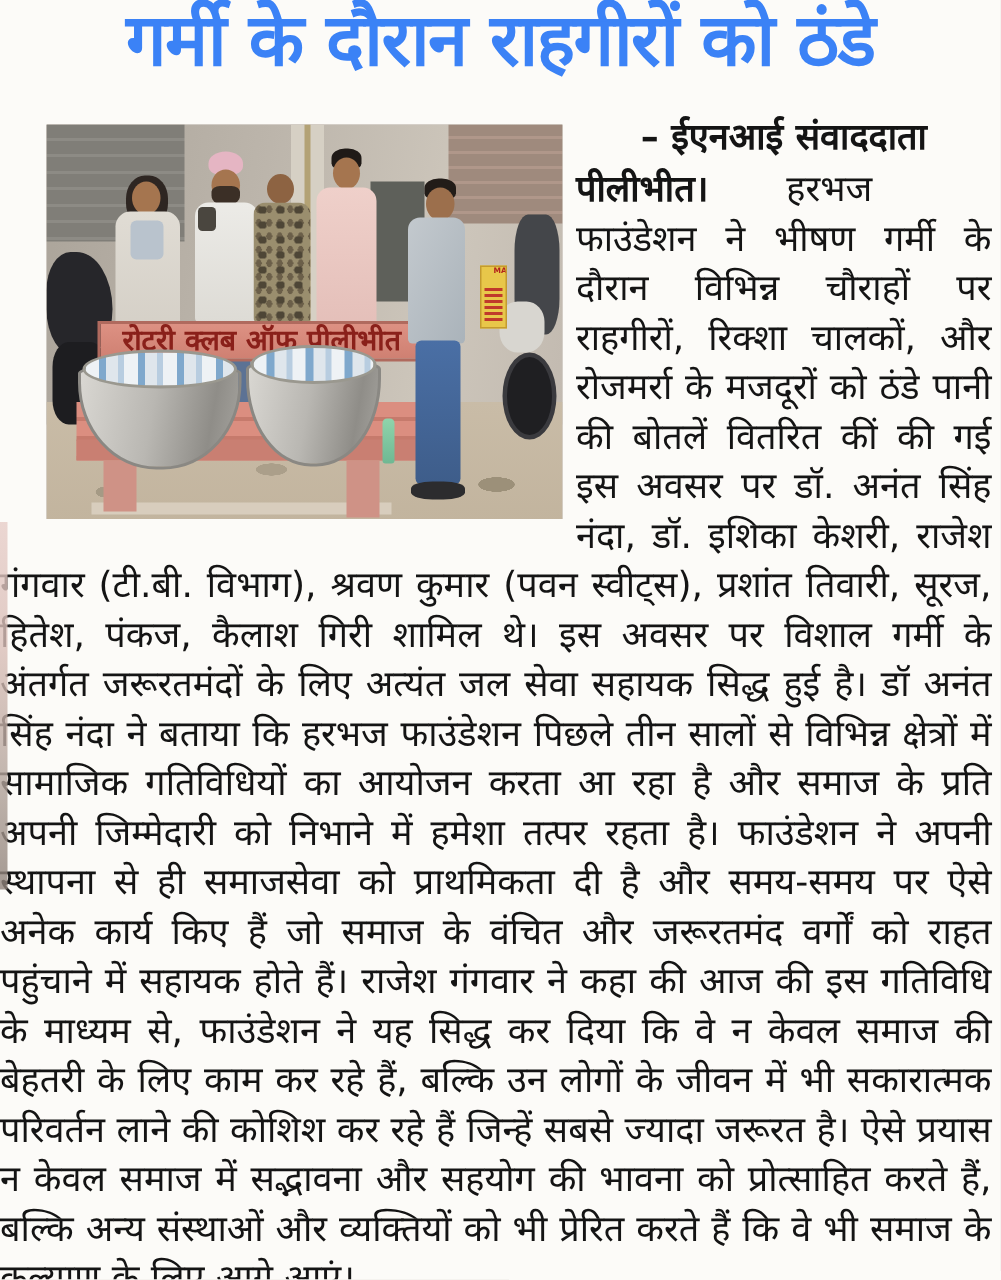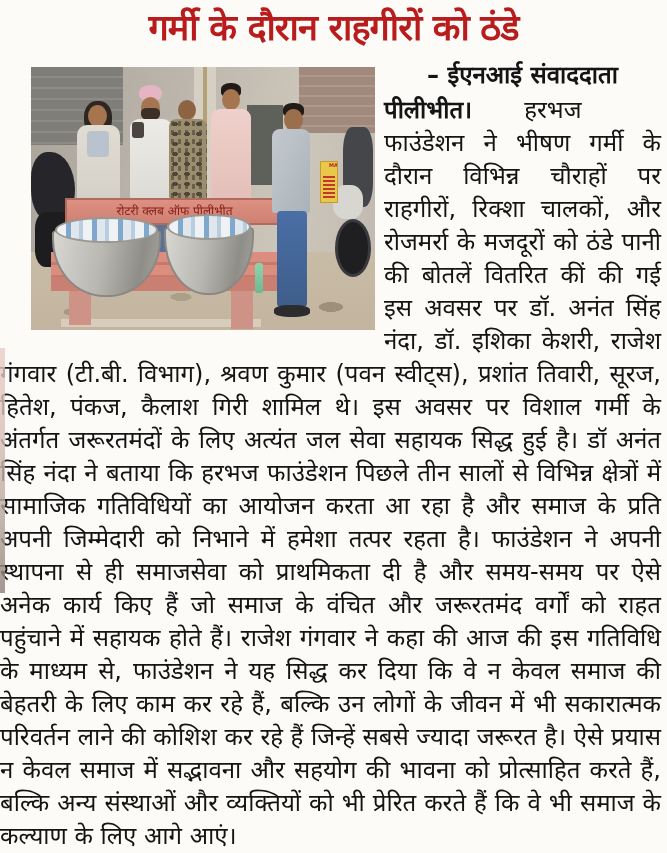--- a/index.html
+++ b/index.html
@@ -8,27 +8,27 @@
     position:relative;
     width:667px;height:853px;
     margin:0 auto;
     background:#fcfbf8;
     overflow:hidden;
     font-family:"DejaVu Sans",sans-serif;
     color:#141414;
   }
   
   .headline{
-    margin:2px 10px 6px 10px;
+    margin:2px 10px 22px 10px;
     text-align:center;
-    font-size:36px;
+    font-size:48px;
     line-height:51px;
     font-weight:800;
     letter-spacing:-1px;
-    color:#b91c1c;
+    color:#3b82f6;
   }
   
   .article{
     margin:0 6px 0 0;
     font-size:24px;
     line-height:33px;
   }
   .photo{
     float:left;
     width:344px;height:263px;
@@ -130,21 +130,21 @@
   .p5 .head{left:253px;top:42px;width:19px;height:22px;background:#9c6f4c;}
   .p5 .torso{left:241px;top:62px;width:38px;height:84px;border-radius:8px 8px 3px 3px;
     background:linear-gradient(115deg,#c3c9ce,#aab3ba);}
   .p5 .jeans{left:246px;top:144px;width:30px;height:96px;background:linear-gradient(#4a6fa5,#3e5d8a);border-radius:4px;}
   .p5 .shoes{left:243px;top:238px;width:36px;height:12px;background:#2c2c2e;border-radius:40%;}
   
   .bench-back{left:34px;top:131px;width:219px;height:27px;z-index:2;
     background:linear-gradient(#dd9183,#cf8072);
     border:2px solid #b06a5e;box-sizing:border-box;
     display:flex;align-items:center;justify-content:center;
-    font-size:12px;font-weight:400;color:#8a201a;white-space:nowrap;overflow:hidden;}
+    font-size:19px;font-weight:700;color:#8a201a;white-space:nowrap;overflow:hidden;}
   .bench-seat{left:20px;top:185px;width:233px;height:39px;z-index:3;
     background:repeating-linear-gradient(#db8e80 0 10px,#c67a6c 10px 13px);}
   .bench-apron{left:20px;top:210px;width:233px;height:14px;z-index:3;background:#c97f72;}
   .bench-leg{width:22px;top:224px;height:34px;background:#cf9286;z-index:3;}
   .bench-leg.bl1{left:38px;}
   .bench-leg.bl2{left:200px;height:38px;}
   .bench-foot{left:30px;top:252px;width:200px;height:8px;background:#d8cdbd;z-index:2;}
   
   .pot{z-index:4;box-sizing:border-box;}
   .pot .body{left:0;top:12px;width:100%;height:calc(100% - 12px);

